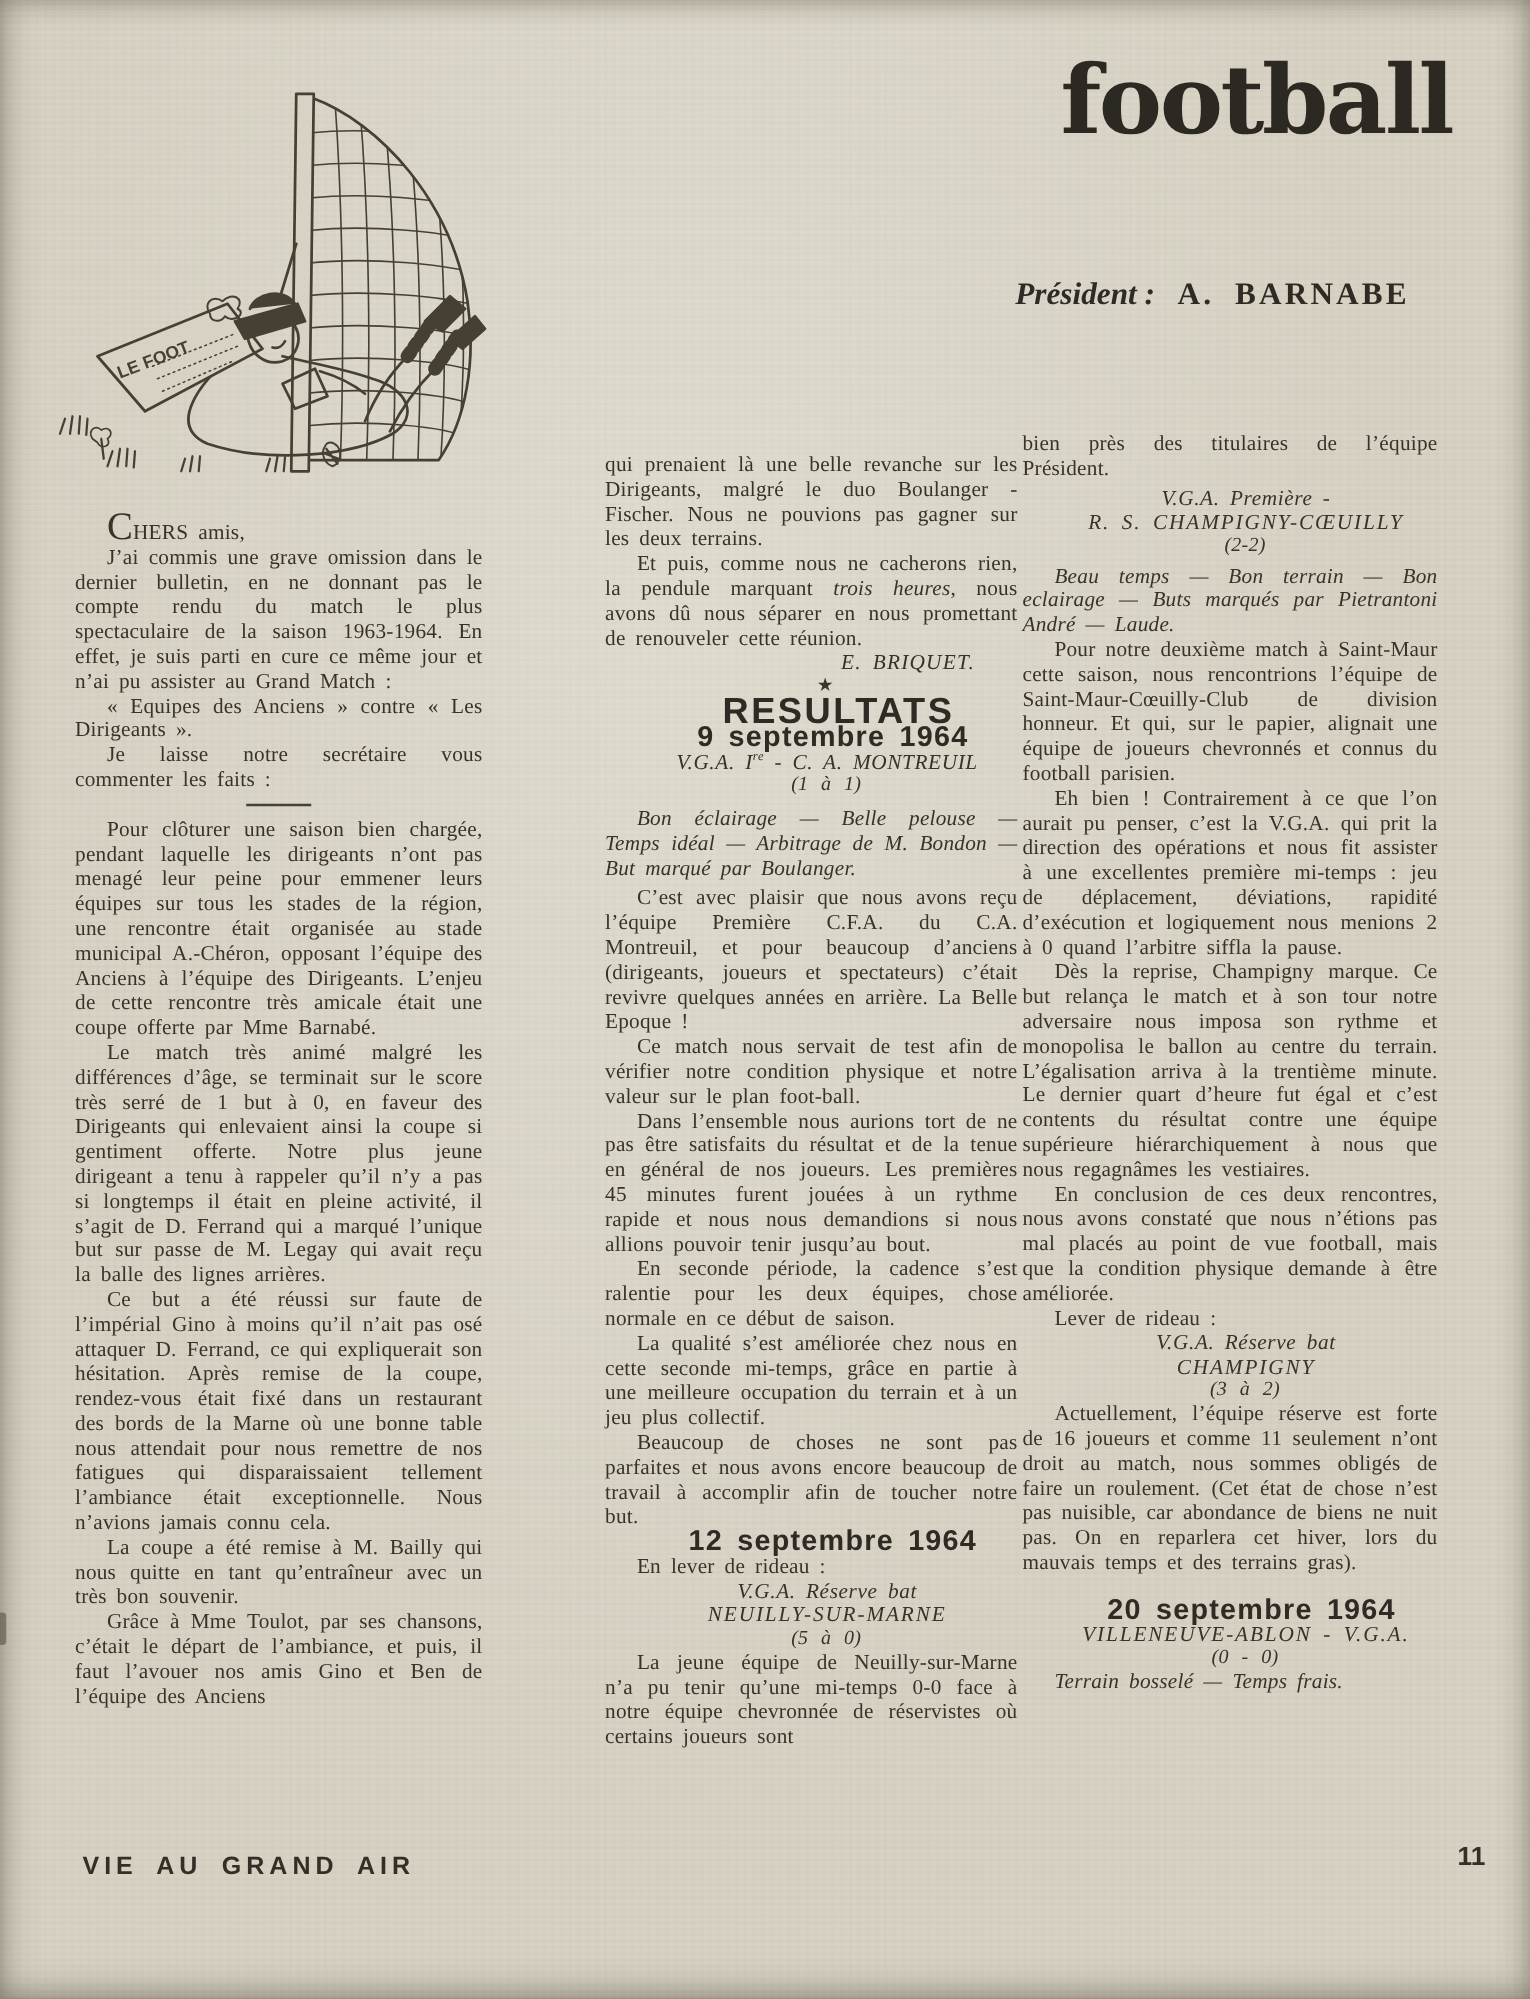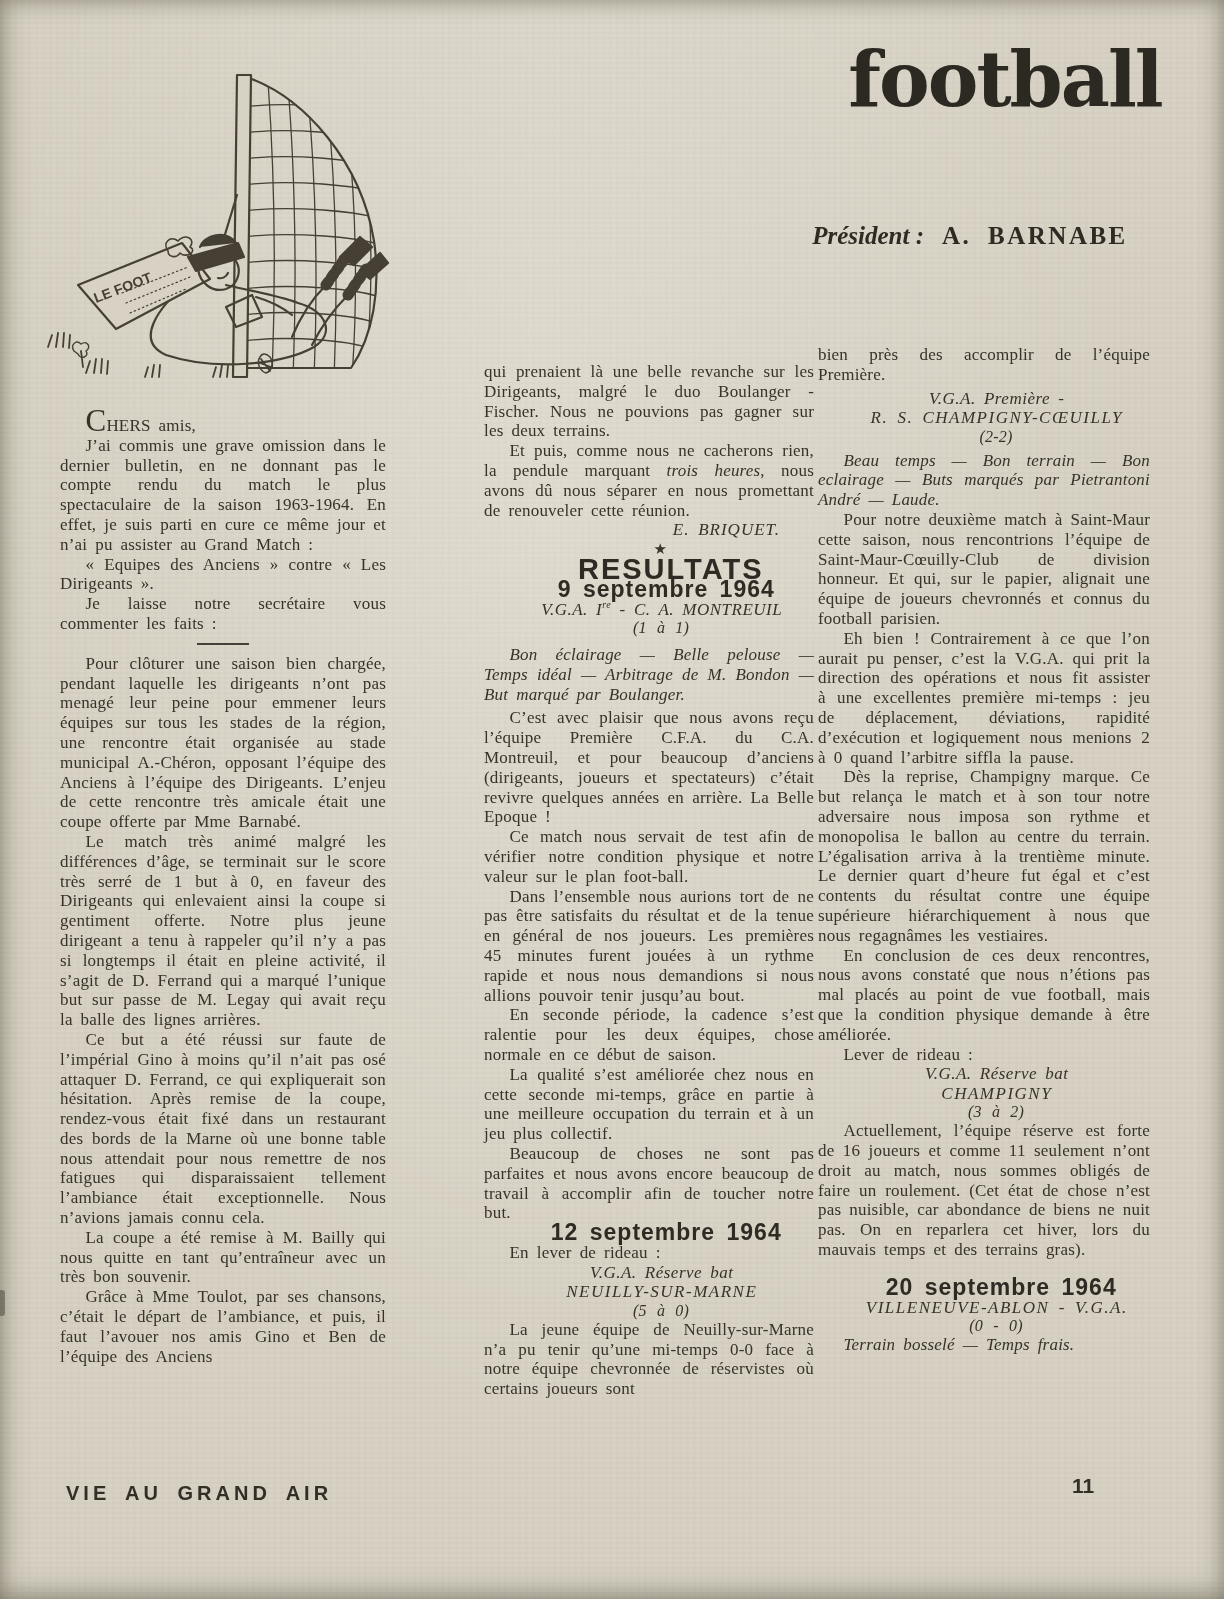--- a/index.html
+++ b/index.html
@@ -59,21 +59,21 @@
   .match-caps{letter-spacing:1.5px;}
   .match-score{font-style:italic;text-align:center;text-indent:0;font-size:16px;line-height:18px;word-spacing:6px;}
   .cond{font-style:italic;}
   sup.sm{font-size:10px;line-height:0;}
   .footer-title{
     position:absolute;left:66px;top:1482px;
     font-family:"Liberation Sans",sans-serif;font-weight:bold;font-size:20px;
     letter-spacing:4px;word-spacing:6px;color:#332e26;
   }
   .page-number{
-    position:absolute;left:1072px;top:1474px;
+    position:absolute;left:1166px;top:1474px;
     font-family:"Liberation Sans",sans-serif;font-weight:bold;font-size:21px;color:#332e26;
   }
   .scan-mark{position:absolute;left:0;top:1290px;width:5px;height:26px;background:rgba(70,64,52,.5);border-radius:0 3px 3px 0;}
 </style>
 </head>
 <body>
 
 <div class="page">
 
   <svg class="illustration" viewBox="0 0 375 335">
@@ -185,21 +185,21 @@
     <p>Beaucoup de choses ne sont pas parfaites et nous avons encore beaucoup de travail à accomplir afin de toucher notre but.</p>
     <p class="h-date gap-lg">12 septembre 1964</p>
     <p>En lever de rideau :</p>
     <p class="match-line">V.G.A. Réserve bat</p>
     <p class="match-line match-caps">NEUILLY-SUR-MARNE</p>
     <p class="match-score">(5 à 0)</p>
     <p>La jeune équipe de Neuilly-sur-Marne n’a pu tenir qu’une mi-temps 0-0 face à notre équipe chevronnée de réservistes où certains joueurs sont</p>
   </div>
 
   <div class="col col-right">
-    <p class="ni">bien près des accomplir de l’équipe Première.</p>
+    <p class="ni">bien près des titulaires de l’équipe Président.</p>
     <p class="match-line" style="margin-top:4px;">V.G.A. Première -</p>
     <p class="match-line match-caps">R. S. CHAMPIGNY-CŒUILLY</p>
     <p class="match-score">(2-2)</p>
     <p class="cond" style="margin-top:5px;">Beau temps — Bon terrain — Bon eclairage — Buts marqués par Pietrantoni André — Laude.</p>
     <p>Pour notre deuxième match à Saint-Maur cette saison, nous rencontrions l’équipe de Saint-Maur-Cœuilly-Club de division honneur. Et qui, sur le papier, alignait une équipe de joueurs chevronnés et connus du football parisien.</p>
     <p>Eh bien ! Contrairement à ce que l’on aurait pu penser, c’est la V.G.A. qui prit la direction des opérations et nous fit assister à une excellentes première mi-temps : jeu de déplacement, déviations, rapidité d’exécution et logiquement nous menions 2 à 0 quand l’arbitre siffla la pause.</p>
     <p>Dès la reprise, Champigny marque. Ce but relança le match et à son tour notre adversaire nous imposa son rythme et monopolisa le ballon au centre du terrain. L’égalisation arriva à la trentième minute. Le dernier quart d’heure fut égal et c’est contents du résultat contre une équipe supérieure hiérarchiquement à nous que nous regagnâmes les vestiaires.</p>
     <p>En conclusion de ces deux rencontres, nous avons constaté que nous n’étions pas mal placés au point de vue football, mais que la condition physique demande à être améliorée.</p>
     <p>Lever de rideau :</p>
     <p class="match-line">V.G.A. Réserve bat</p>

